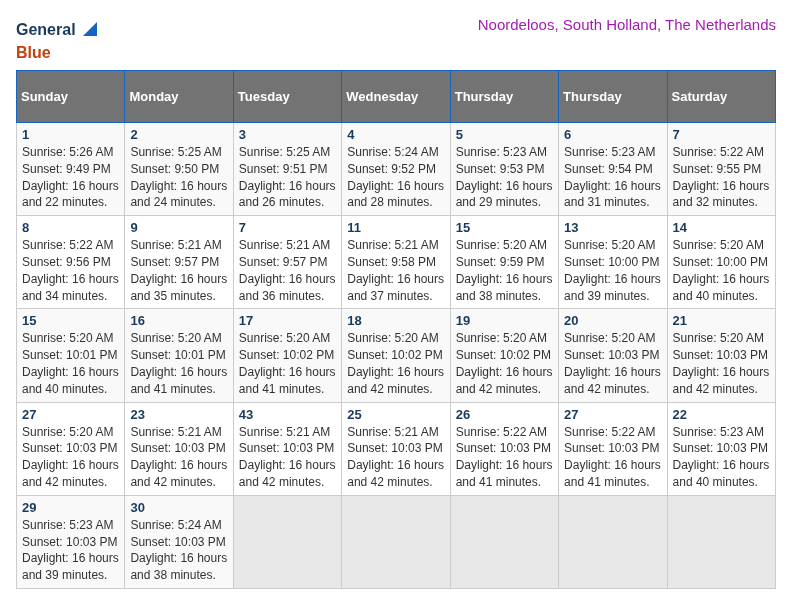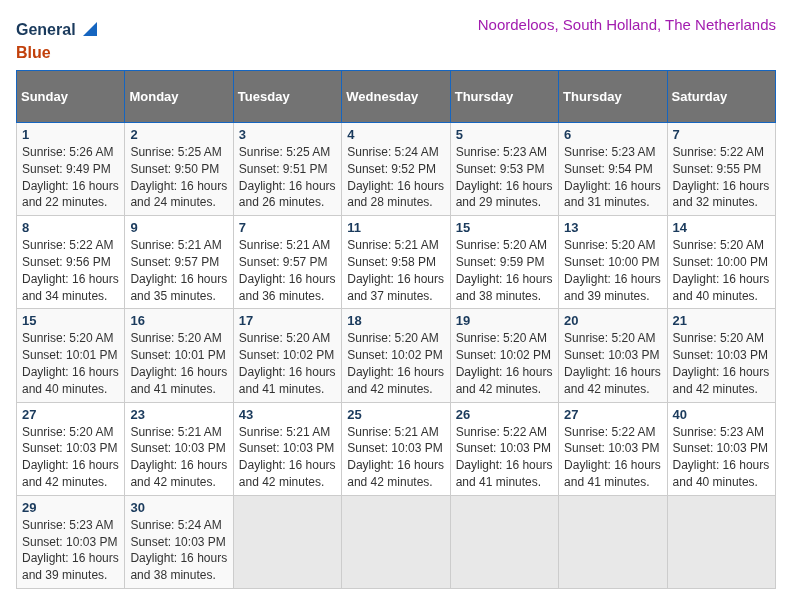--- a/index.html
+++ b/index.html
@@ -229,21 +229,21 @@
         </td>
         <td>
           <span class="day-num">26</span>
           <div class="day-info">Sunrise: 5:22 AM<br>Sunset: 10:03 PM<br>Daylight: 16 hours and 41 minutes.</div>
         </td>
         <td>
           <span class="day-num">27</span>
           <div class="day-info">Sunrise: 5:22 AM<br>Sunset: 10:03 PM<br>Daylight: 16 hours and 41 minutes.</div>
         </td>
         <td>
-          <span class="day-num">40</span>
+          <span class="day-num">22</span>
           <div class="day-info">Sunrise: 5:23 AM<br>Sunset: 10:03 PM<br>Daylight: 16 hours and 40 minutes.</div>
         </td>
       </tr>
       <tr>
         <td>
           <span class="day-num">29</span>
           <div class="day-info">Sunrise: 5:23 AM<br>Sunset: 10:03 PM<br>Daylight: 16 hours and 39 minutes.</div>
         </td>
         <td>
           <span class="day-num">30</span>

